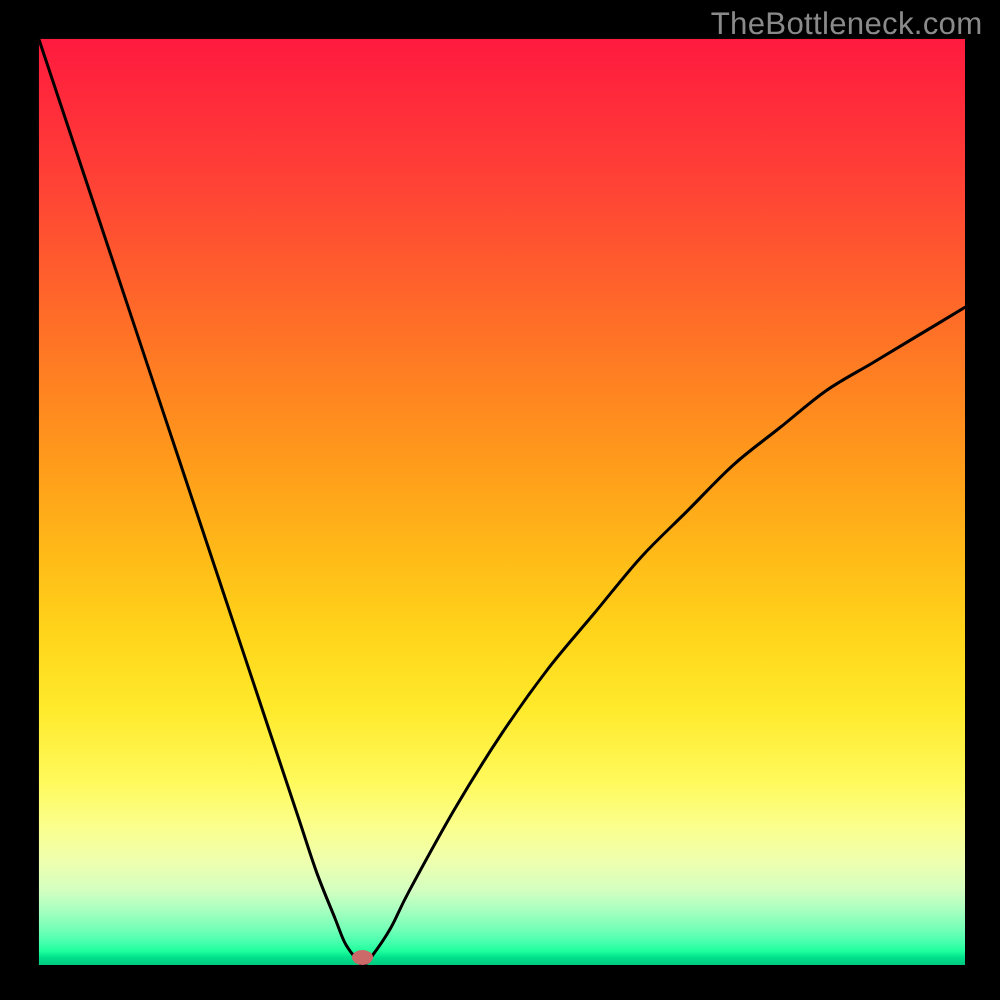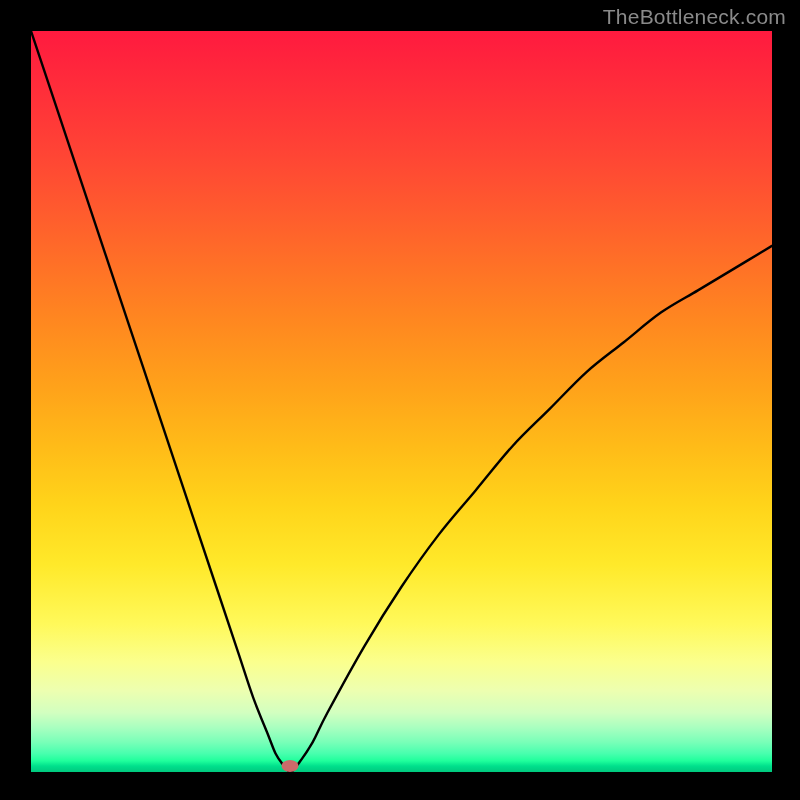--- a/index.html
+++ b/index.html
@@ -54,21 +54,21 @@
     height: 12px;
     border-radius: 50%;
     background: #cc6a6a;
     transform: translate(-50%, -50%);
   }
   .watermark {
     position: absolute;
     top: 5px;
     right: 14px;
     font-family: Arial, Helvetica, sans-serif;
-    font-size: 21px;
+    font-size: 25px;
     color: #8a8a8a;
     letter-spacing: 0.2px;
   }
 </style>
 </head>
 <body>
 
 <div class="container">
   <div class="watermark">TheBottleneck.com</div>
   <div class="plot-area">

